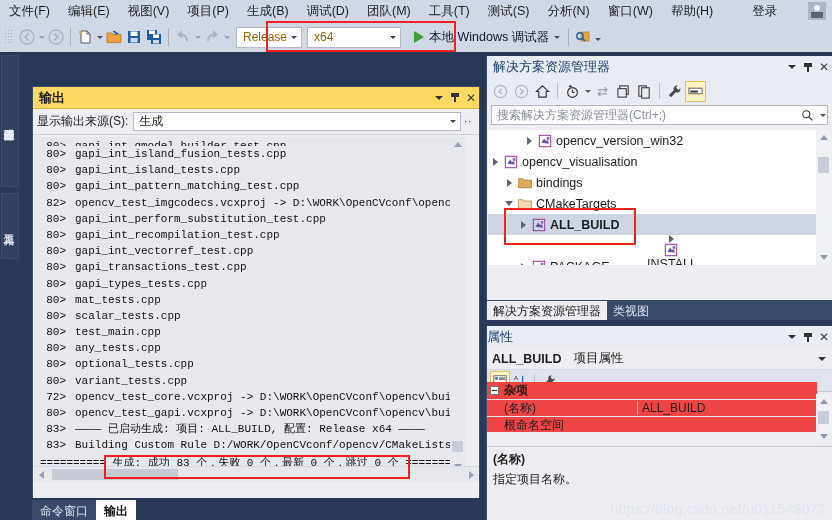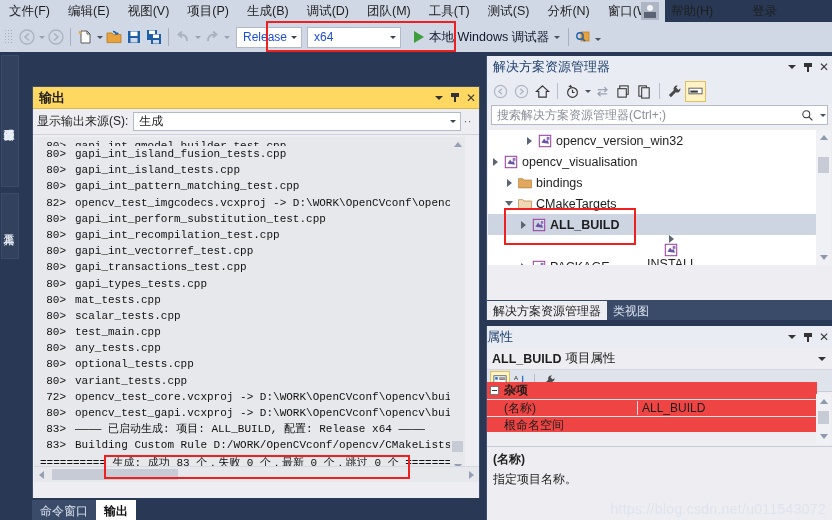--- a/index.html
+++ b/index.html
@@ -10,21 +10,21 @@
     font-size: 12px;
     background: #293955;
     overflow: hidden;
     position: relative;
     color: #1e1e1e;
     -webkit-font-smoothing: antialiased;
   }
 
   
   #menubar {
-    position:absolute; left:0; top:0; width:665px; height:22px;
+    position:absolute; left:0; top:0; width:832px; height:22px;
     background:#d0d7e5;
     display:flex; align-items:center;
   }
   .menu-item {
     padding: 2px 9px 3px 9px;
     font-size: 12.5px;
     color:#1e1e1e;
     white-space:nowrap;
     line-height:16px;
   }
@@ -52,21 +52,21 @@
   .tb-arrow i { display:block; width:0;height:0;border-left:3.5px solid transparent;border-right:3.5px solid transparent;border-top:3.5px solid #4a5160; }
   .tb-arrow.dim i { border-top-color:#9aa2b1; }
 
   
   #config-highlight {
     position:absolute; left:266px; top:21px; width:190px; height:31px;
     border:2.5px solid #ef2020; background:transparent; pointer-events:none; z-index:30;
   }
   .combo {
     height:21px; background:#ffffff; border:1px solid #b3b9c6;
-    display:flex; align-items:center; font-size:12px; color:#1d4ed8;
+    display:flex; align-items:center; font-size:12px; color:#a16207;
     position:relative; padding-left:6px;
   }
   .combo .cap { flex:1; white-space:nowrap; }
   .combo .carr { width:14px; height:100%; display:flex; align-items:center; justify-content:center; }
   .combo .carr i { width:0;height:0;border-left:3.5px solid transparent;border-right:3.5px solid transparent;border-top:3.5px solid #3c4350; }
   #combo-config { width:66px; margin-left:5px; }
   #combo-platform { width:94px; margin-left:5px; }
 
   #run-btn { display:flex; align-items:center; margin-left:10px; height:22px; padding:0 3px; }
   #run-btn .tri { width:0;height:0;border-top:6px solid transparent;border-bottom:6px solid transparent;border-left:10px solid #3c9e3c; margin-right:5px; }
@@ -187,21 +187,21 @@
   .setab { height:19px; padding:1px 6px 0 6px; font-size:12px; line-height:18px; }
   .setab.active { background:#eeeef2; color:#1e1e1e; }
   .setab.inactive { color:#dbe1ec; }
 
   
   #props { position:absolute; left:486px; top:326px; width:346px; height:194px; background:#eeeef2; border-left:1px solid #3d5072; }
   #props-title { height:22px; background:#e9ecf2; display:flex; align-items:center; padding-left:0; }
   #props-title .t { flex:1; font-size:13px; color:#1e3f6e; }
   #props-obj { height:22px; display:flex; align-items:center; padding-left:5px; font-size:12.5px; background:#eeeef2; border-bottom:1px solid #d5d8e0; }
   #props-obj .nm { font-weight:bold; }
-  #props-obj .ty { margin-left:4px; }
+  #props-obj .ty { margin-left:12px; }
   #props-obj .carr { margin-left:auto; margin-right:6px; width:0;height:0;border-left:4px solid transparent;border-right:4px solid transparent;border-top:4px solid #333; }
   #props-toolbar { height:22px; background:#dfe3ec; display:flex; align-items:center; padding-left:3px; border-bottom:1px solid #c7ccd8; }
   .pr-btn { width:20px;height:19px; display:flex;align-items:center;justify-content:center; }
   .pr-btn.on { background:#fff2c4; border:1px solid #e0bf5e; }
   .pr-sep { width:1px;height:14px;background:#b8bfcc;margin:0 4px; }
   #props-grid { position:absolute; left:0; top:56px; width:330px; height:50px; background:#ef4444; }
   .pcat { height:17px; display:flex; align-items:center; font-size:12px; font-weight:bold; padding-left:3px; }
   .pcat .exp { width:9px;height:9px;border:1px solid #777; margin-right:5px; position:relative; background:#fff; }
   .pcat .exp:before { content:""; position:absolute; left:1px; top:3px; width:5px; height:1px; background:#333; }
   .prow { height:17px; display:flex; align-items:center; font-size:12px; border-top:1px solid #e4e6ea; }

